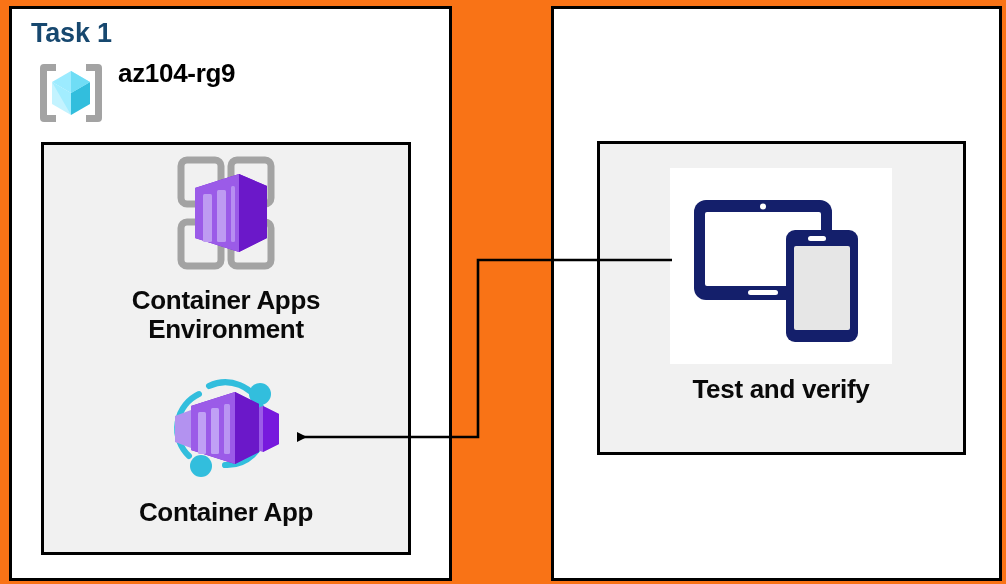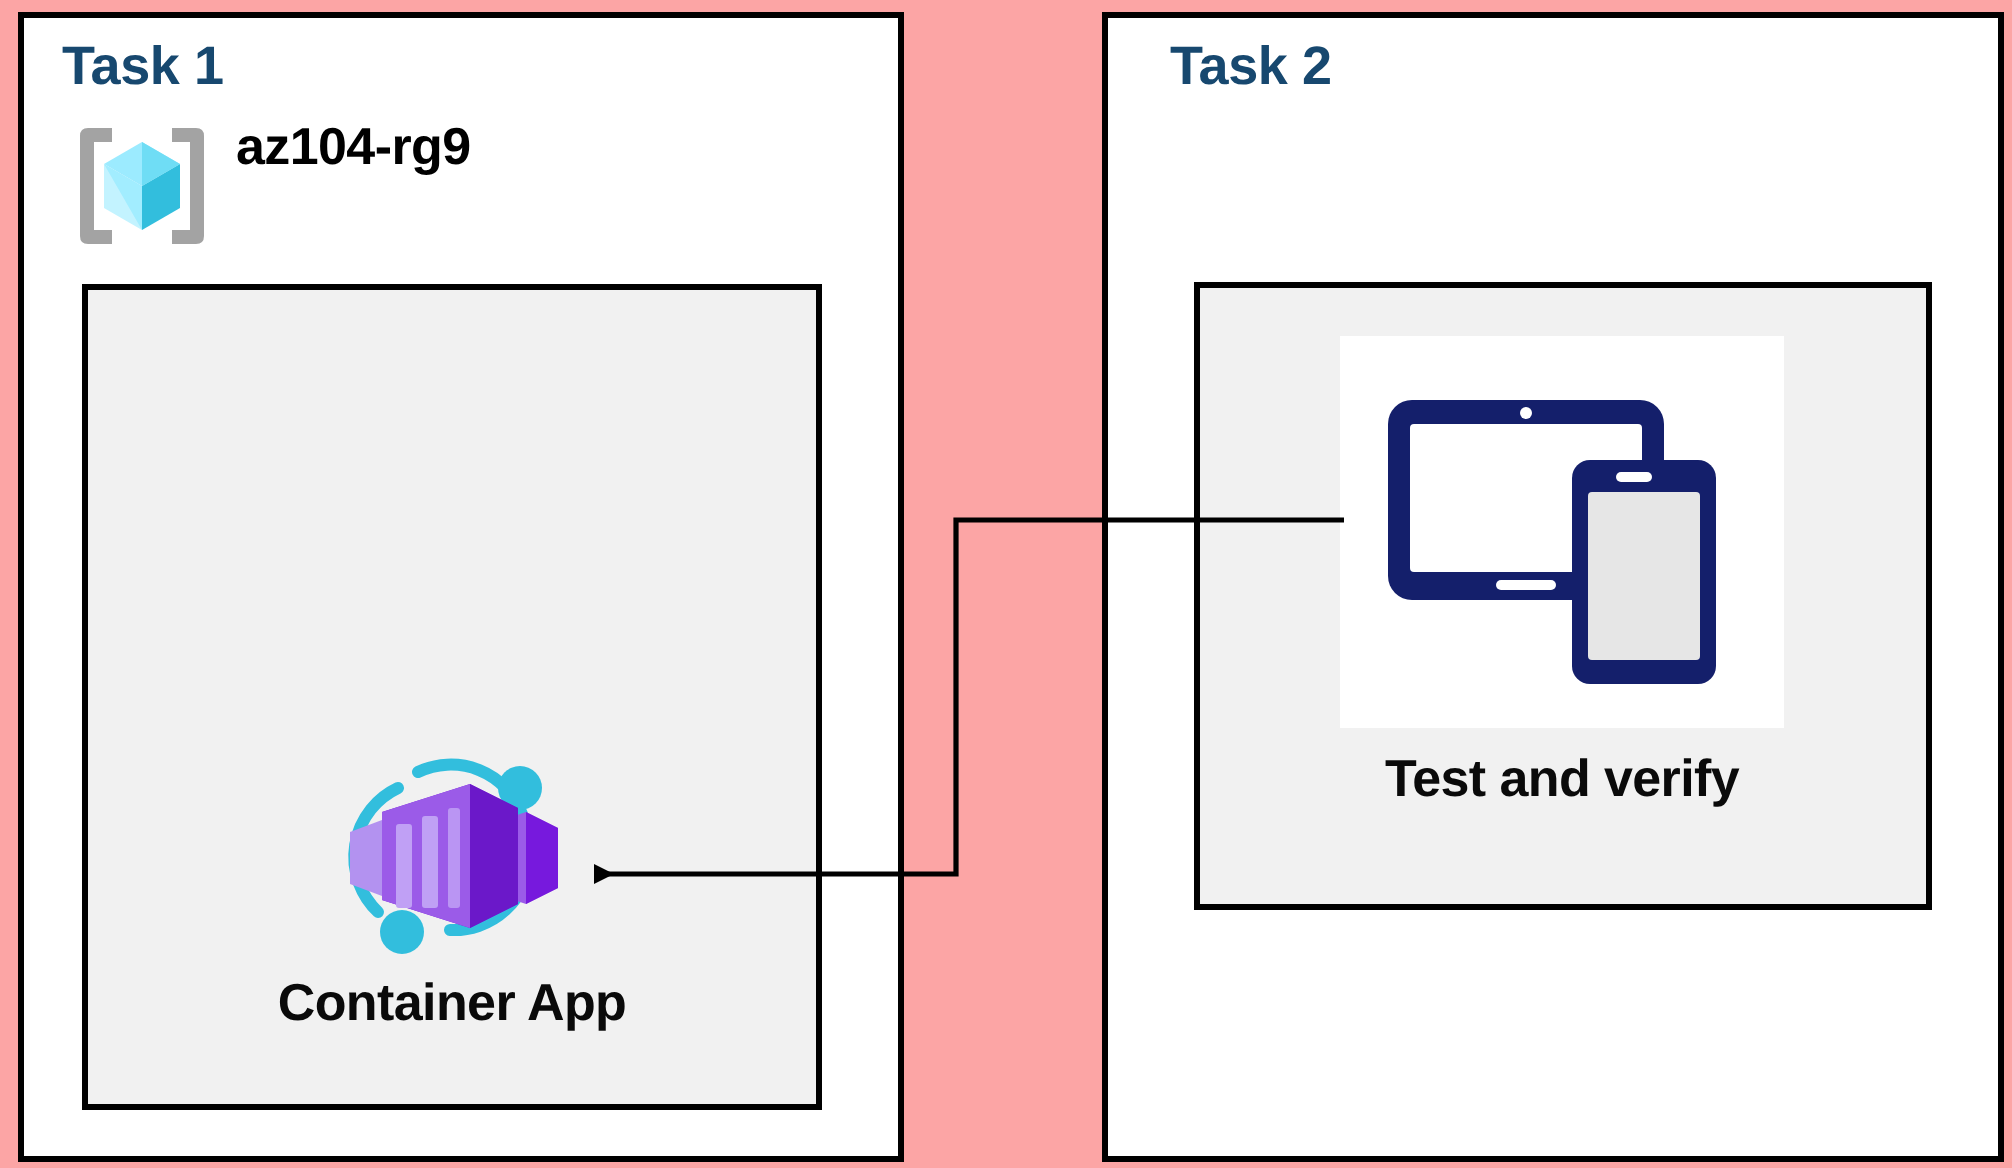--- a/index.html
+++ b/index.html
@@ -8,21 +8,21 @@
     padding: 0;
     background: #ffffff;
   }
   body {
     font-family: "Liberation Sans", sans-serif;
   }
   #canvas {
     position: relative;
     width: 1006px;
     height: 584px;
-    background: #fca5a5;
+    background: #f97316;
     overflow: hidden;
   }
 
   
   .task-panel {
     position: absolute;
     background: #ffffff;
     border: 3px solid #000000;
     box-sizing: border-box;
   }
@@ -81,21 +81,21 @@
     text-align: center;
     line-height: 1.13;
     letter-spacing: -0.3px;
     white-space: pre-line;
   }
 
   #node-cae    { left: 61px;  top: 152px; width: 330px; }
   #node-cae .node-caption { margin-top: 6px; }
 
   #node-capp   { left: 61px;  top: 372px; width: 330px; }
-  #node-capp .node-caption { margin-top: 0; }
+  #node-capp .node-caption { margin-top: 12px; }
 
   #node-test   { left: 621px; top: 168px; width: 320px; justify-content: center; }
   #node-test .node-caption { margin-top: 11px; }
 
   
   .photo-plate {
     background: #FFFFFF;
     width: 222px;
     height: 196px;
     display: flex;
@@ -136,20 +136,45 @@
 
         <path d="M35 13 L54 24 L35 35 Z" fill="#6FDDF5"></path>
         <path d="M16 24 L35 35 L35 57 Z" fill="#9CEBFF" opacity="0.85"></path>
       </svg>
     </span>
     <span id="rg-label">az104-rg9</span>
   </div>
 
   <div class="inner-box" id="task1-inner"></div>
 
+  <div class="node" id="node-cae">
+    <span>
+      <svg width="122" height="124" viewBox="0 0 122 124" aria-hidden="true">
+
+        <g fill="none" stroke="#A3A3A3" stroke-width="7">
+          <rect x="16" y="8" width="40" height="44" rx="6"></rect>
+          <rect x="66" y="8" width="40" height="44" rx="6"></rect>
+          <rect x="16" y="70" width="40" height="44" rx="6"></rect>
+          <rect x="66" y="70" width="40" height="44" rx="6"></rect>
+        </g>
+
+        <g>
+          <path d="M30 36 L74 22 L102 34 L102 86 L74 100 L30 86 Z" fill="#7719DD"></path>
+          <path d="M30 36 L74 22 L74 100 L30 86 Z" fill="#9B5BE8"></path>
+          <path d="M74 22 L102 34 L102 86 L74 100 Z" fill="#6B18C9"></path>
+
+          <rect x="38" y="42" width="9" height="48" rx="1.5" fill="#BE9BF2"></rect>
+          <rect x="52" y="38" width="9" height="52" rx="1.5" fill="#BE9BF2"></rect>
+          <rect x="66" y="34" width="4" height="56" rx="1.5" fill="#BE9BF2" opacity="0.8"></rect>
+        </g>
+      </svg>
+    </span>
+    <div class="node-caption">Container Apps
+Environment</div>
+  </div>
 
   <div class="node" id="node-capp">
     <span>
       <svg width="122" height="110" viewBox="0 0 122 110" aria-hidden="true">
 
         <g fill="none" stroke="#32BEDD" stroke-width="6" stroke-linecap="round">
           <path d="M24 84 A38 38 0 0 1 34 22"></path>
           <path d="M44 14 A38 38 0 0 1 96 35"></path>
           <path d="M100 56 A38 38 0 0 1 60 93"></path>
         </g>
@@ -169,21 +194,20 @@
         <rect x="33" y="40" width="8" height="42" rx="1.5" fill="#C0A0F5"></rect>
         <rect x="46" y="36" width="8" height="46" rx="1.5" fill="#C0A0F5"></rect>
         <rect x="59" y="32" width="6" height="50" rx="1.5" fill="#C0A0F5" opacity="0.85"></rect>
       </svg>
     </span>
     <div class="node-caption">Container App</div>
   </div>
 
   <div class="task-panel" id="task2-panel"></div>
 
-  <div class="task-title" id="task2-title">Task 2</div>
 
   <div class="inner-box" id="task2-inner"></div>
 
   <div class="node" id="node-test">
     <div class="photo-plate">
       <span>
         <svg width="186" height="160" viewBox="0 0 186 160" aria-hidden="true">
 
           <rect x="6" y="16" width="138" height="100" rx="12" fill="#141F6B"></rect>
           <rect x="17" y="28" width="116" height="74" rx="2" fill="#FFFFFF"></rect>

